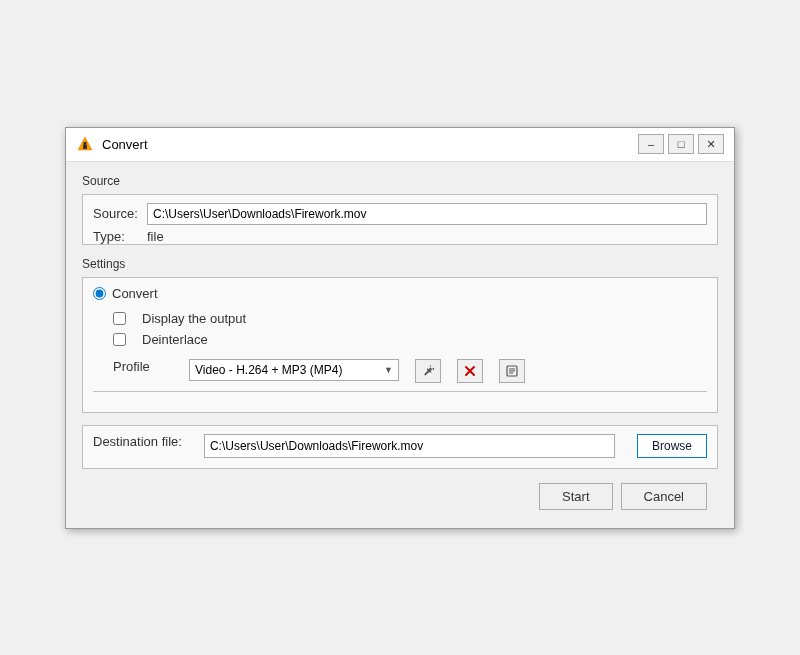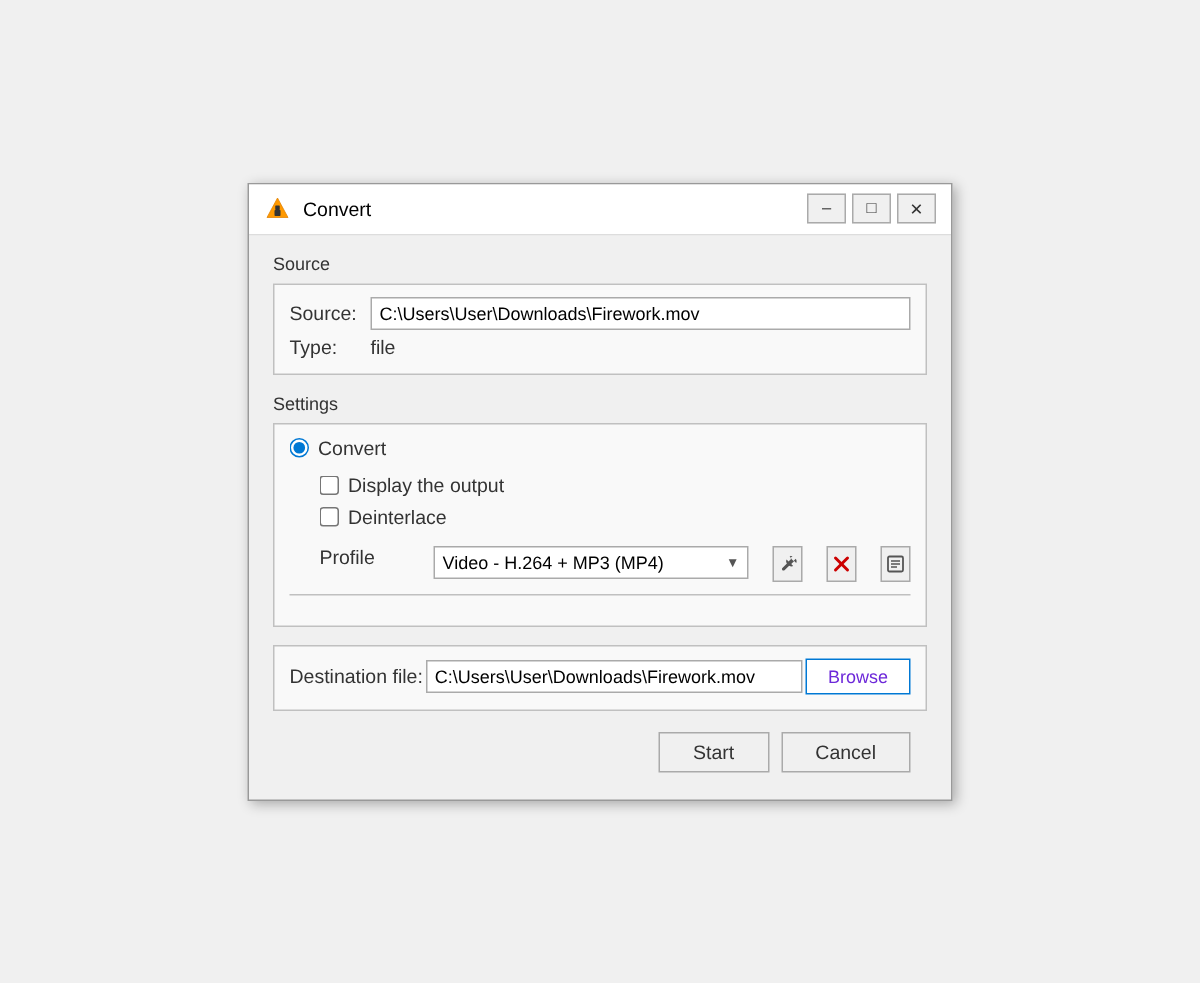--- a/index.html
+++ b/index.html
@@ -14,21 +14,21 @@
       background: #f0f0f0;
       display: flex;
       justify-content: center;
       align-items: center;
       width: 800px;
       height: 655px;
       overflow: hidden;
     }
 
     .window {
-      width: 470px;
+      width: 670px;
       background: #f0f0f0;
       border: 1px solid #999;
       box-shadow: 2px 2px 8px rgba(0,0,0,0.3);
     }
 
     .title-bar {
       background: #fff;
       border-bottom: 1px solid #ddd;
       display: flex;
       align-items: center;
@@ -84,21 +84,21 @@
     .section-label {
       font-size: 12px;
       color: #333;
       margin-bottom: 6px;
       font-weight: normal;
     }
 
     .section-box {
       border: 1px solid #c0c0c0;
       background: #f9f9f9;
-      padding: 8px 10px 10px 10px;
+      padding: 8px 10px 0 10px;
       margin-bottom: 10px;
     }
 
     .source-row {
       display: flex;
       align-items: center;
       margin-bottom: 4px;
       gap: 6px;
     }
 
@@ -155,21 +155,21 @@
     }
 
     .radio-label {
       font-size: 13px;
       color: #333;
     }
 
     .checkbox-row {
       display: flex;
       align-items: center;
-      gap: 6px;
+      gap: 16px;
       margin-bottom: 6px;
       margin-left: 20px;
     }
 
     .checkbox-row input[type="checkbox"] {
       margin: 0;
     }
 
     .checkbox-label {
       font-size: 13px;
@@ -251,22 +251,21 @@
 
     .dest-box {
       border: 1px solid #c0c0c0;
       background: #f9f9f9;
       padding: 8px 10px 10px 10px;
       margin-bottom: 14px;
     }
 
     .dest-row {
       display: flex;
-      align-items: center;
-      gap: 2px;
+      gap: 22px;
     }
 
     .dest-label {
       font-size: 13px;
       color: #333;
       white-space: nowrap;
     }
 
     .dest-input {
       flex: 1;
@@ -275,21 +274,21 @@
       font-size: 12px;
       background: #fff;
       color: #000;
       outline: none;
     }
 
     .browse-btn {
       padding: 4px 14px;
       border: 1px solid #0078d4;
       background: #fff;
-      color: #6d28d9;
+      color: #0f172a;
       cursor: pointer;
       font-size: 12px;
       white-space: nowrap;
     }
 
     .footer-buttons {
       display: flex;
       justify-content: flex-end;
       gap: 8px;
       padding: 0 11px 4px 0;

